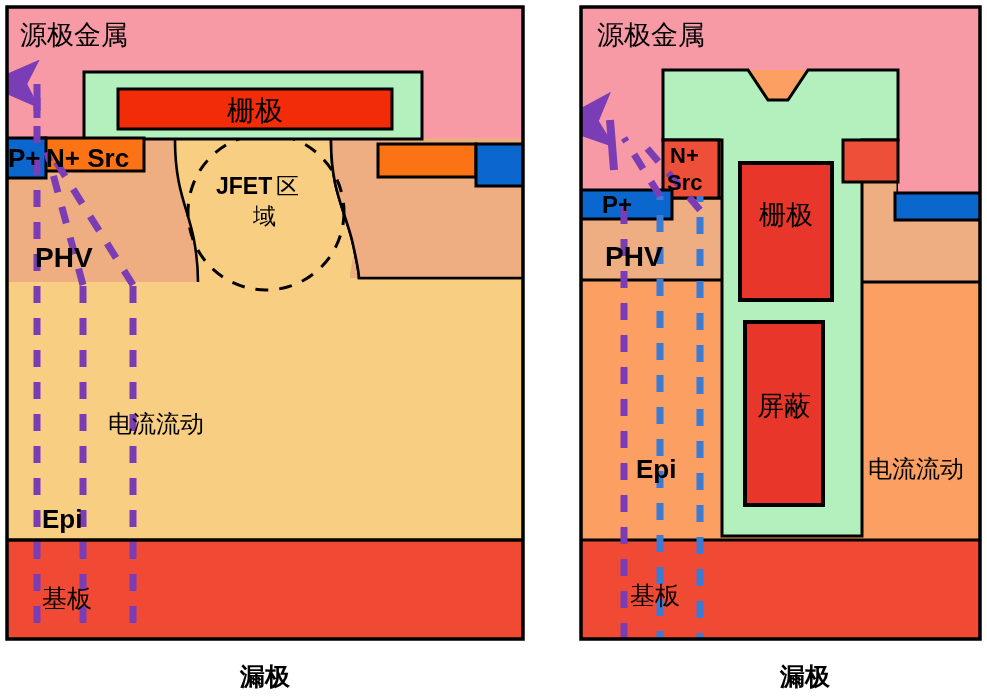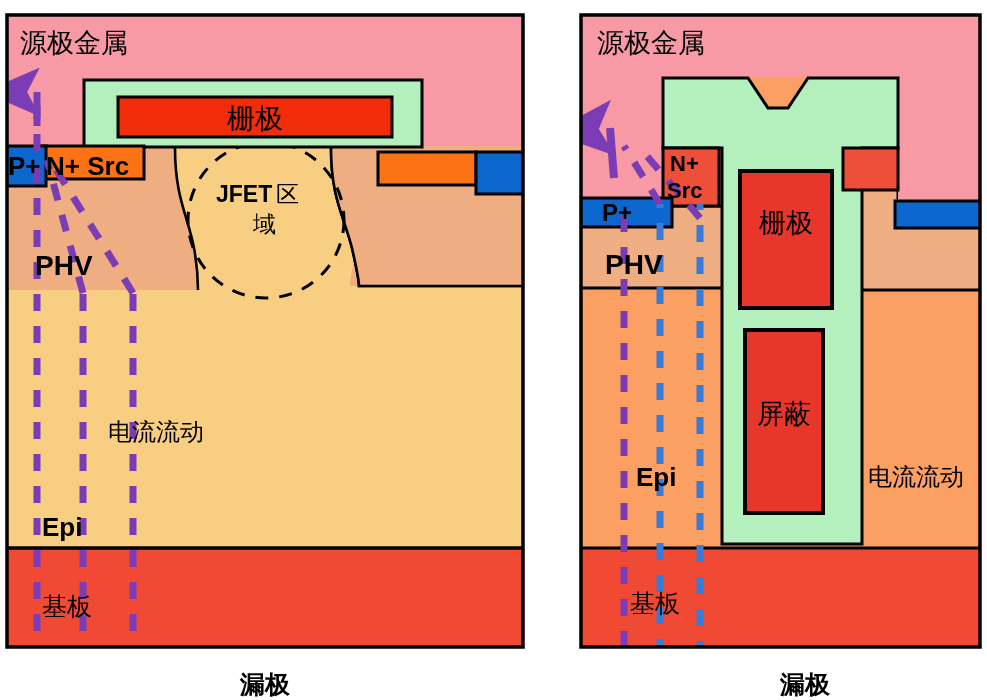--- a/index.html
+++ b/index.html
@@ -9,21 +9,21 @@
   }
   body {
     width: 987px;
     height: 700px;
     position: relative;
     font-family: "Liberation Sans", sans-serif;
     overflow: hidden;
   }
   #stage {
     position: absolute;
-    left: 0; top: 8px;
+    left: 0; top: 0;
     width: 987px;
     height: 560px;
   }
   svg.diagram {
     position: absolute;
     left: 0; top: 0;
     width: 987px;
     height: 700px;
   }
   .lbl {

